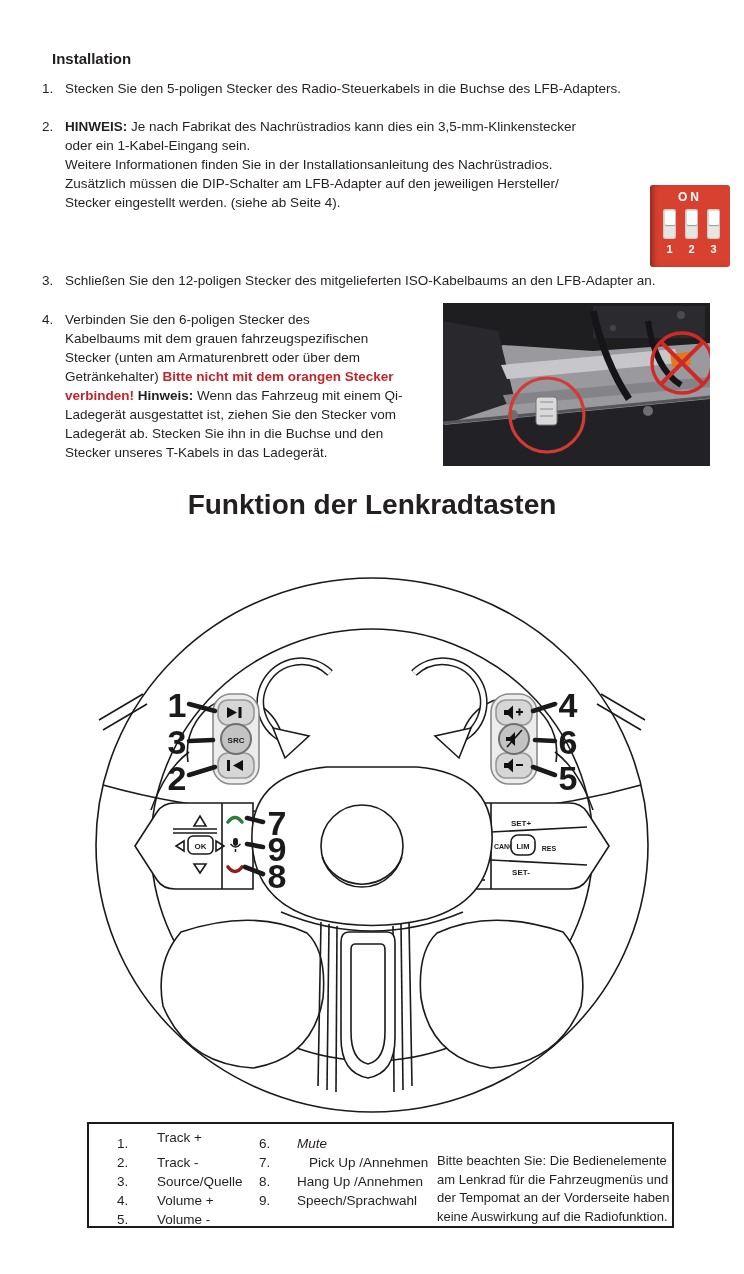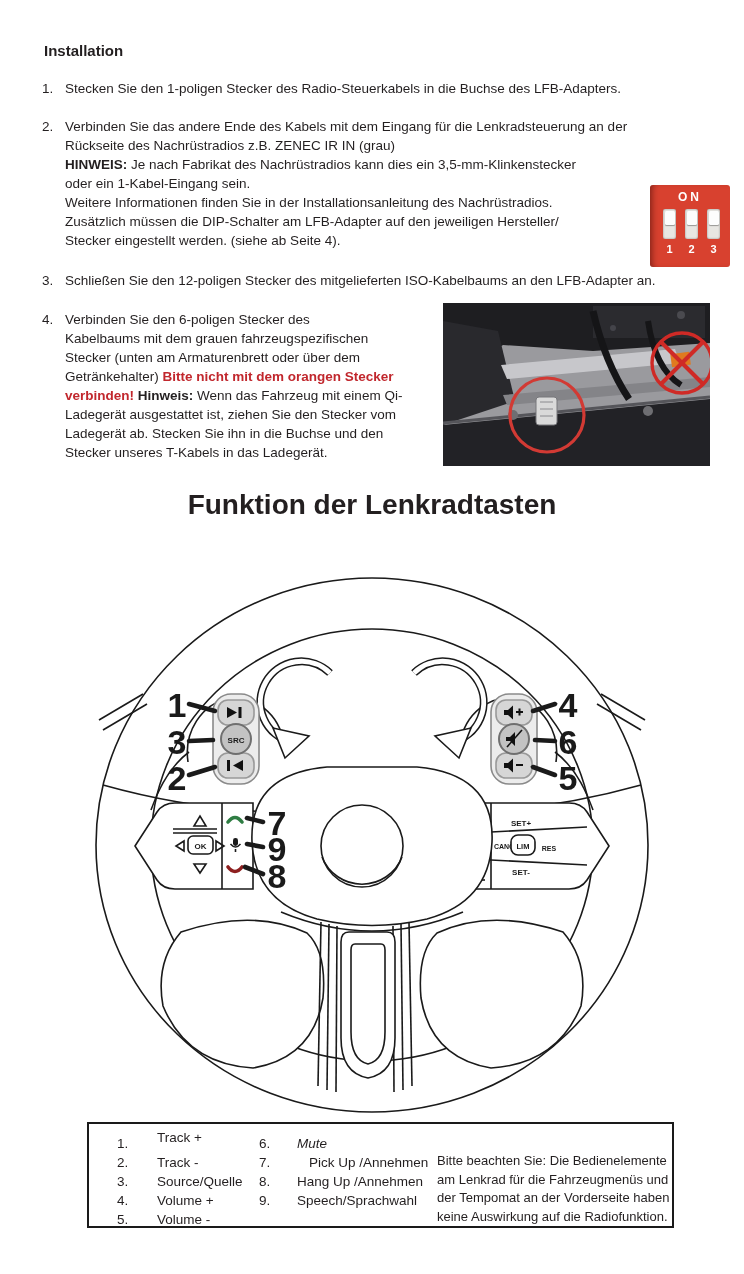--- a/index.html
+++ b/index.html
@@ -1,18 +1,18 @@
 <!DOCTYPE html>
 <html><head>
 <meta charset="utf-8">
 <style>
   html,body{margin:0;padding:0;background:#ffffff;}
   .page{position:relative;width:744px;height:1274px;background:#fff;
         font-family:"Liberation Sans",sans-serif;color:#231f20;overflow:hidden;}
-  .h-installation{position:absolute;left:40px;top:38px;font-size:15px;font-weight:700;margin:4px;}
+  .h-installation{position:absolute;left:40px;top:38px;font-size:15px;font-weight:700;margin:12px;}
   .step{position:absolute;font-size:13.5px;line-height:19px;}
   .step .num{position:absolute;left:0;top:0;width:20px;}
   .step .txt{position:absolute;left:23px;top:0;white-space:pre-line;}
   .b{font-weight:700;}
   .r{font-weight:700;color:#c1272d;}
   #step1{left:42px;top:79px;width:680px;}
   #step2{left:42px;top:117px;width:640px;}
   #step3{left:42px;top:271px;width:700px;}
   #step4{left:42px;top:310px;width:420px;}
   #step4 .txt{width:398px;}
@@ -51,27 +51,25 @@
 </style>
 </head>
 <body>
 
 <div class="page">
 
   <h2 class="h-installation">Installation</h2>
 
   <div class="step" id="step1">
     <span class="num">1.</span>
-    <span class="txt"><span>Stecken Sie den 1-poligen Stecker des Radio-Steuerkabels in die Buchse des LFB-Adapters.</span></span>
+    <span class="txt"><span>Stecken Sie den 5-poligen Stecker des Radio-Steuerkabels in die Buchse des LFB-Adapters.</span></span>
   </div>
   <div class="step" id="step2">
     <span class="num">2.</span>
-    <span class="txt"><span>Verbinden Sie das andere Ende des Kabels mit dem Eingang für die Lenkradsteuerung an der
-Rückseite des Nachrüstradios z.B. ZENEC IR IN (grau)
-</span><span class="b">HINWEIS:</span><span> Je nach Fabrikat des Nachrüstradios kann dies ein 3,5-mm-Klinkenstecker
+    <span class="txt"><span class="b">HINWEIS:</span><span> Je nach Fabrikat des Nachrüstradios kann dies ein 3,5-mm-Klinkenstecker
 oder ein 1-Kabel-Eingang sein.
 Weitere Informationen finden Sie in der Installationsanleitung des Nachrüstradios.
 Zusätzlich müssen die DIP-Schalter am LFB-Adapter auf den jeweiligen Hersteller/
 Stecker eingestellt werden. (siehe ab Seite 4).</span></span>
   </div>
   <div class="step" id="step3">
     <span class="num">3.</span>
     <span class="txt"><span>Schließen Sie den 12-poligen Stecker des mitgelieferten ISO-Kabelbaums an den LFB-Adapter an.</span></span>
   </div>
   <div class="step" id="step4">

